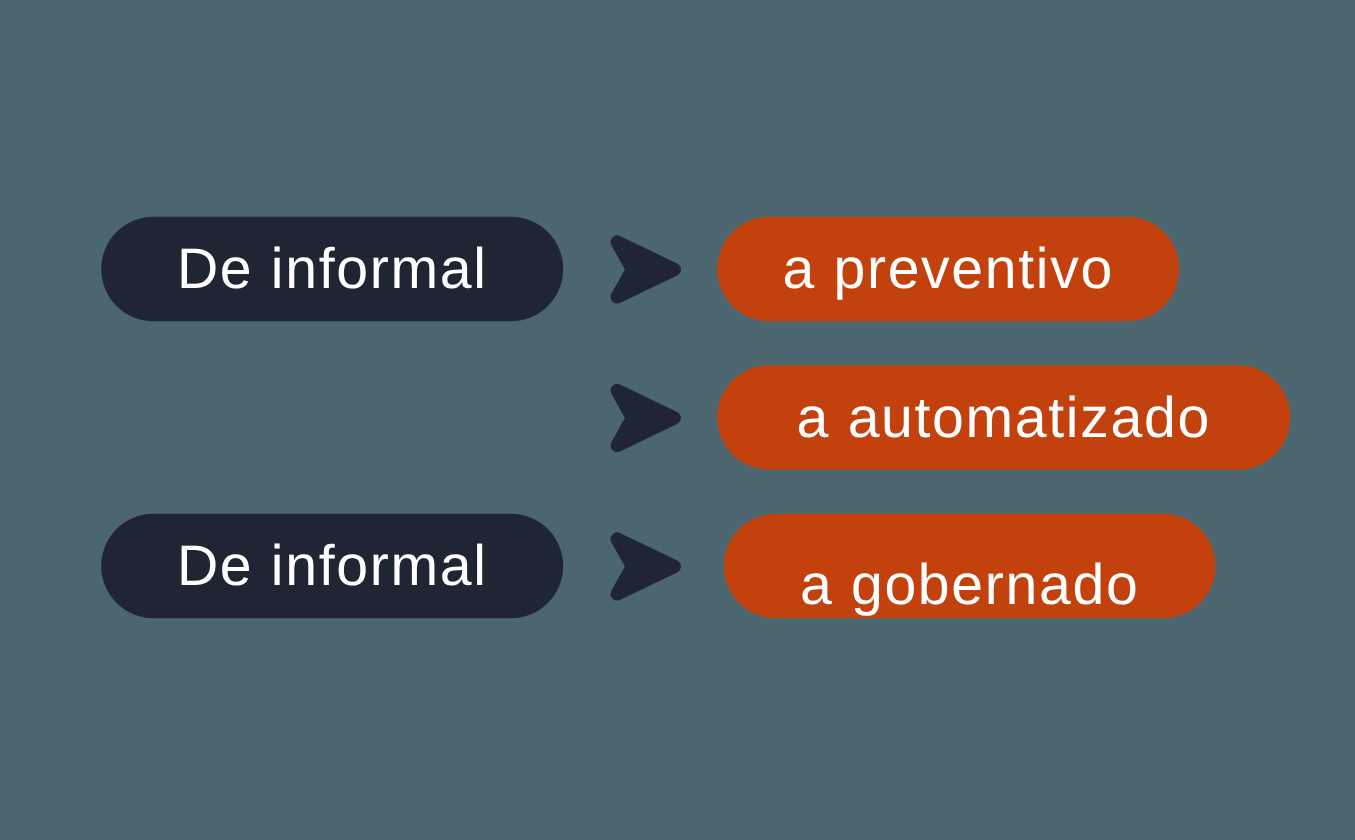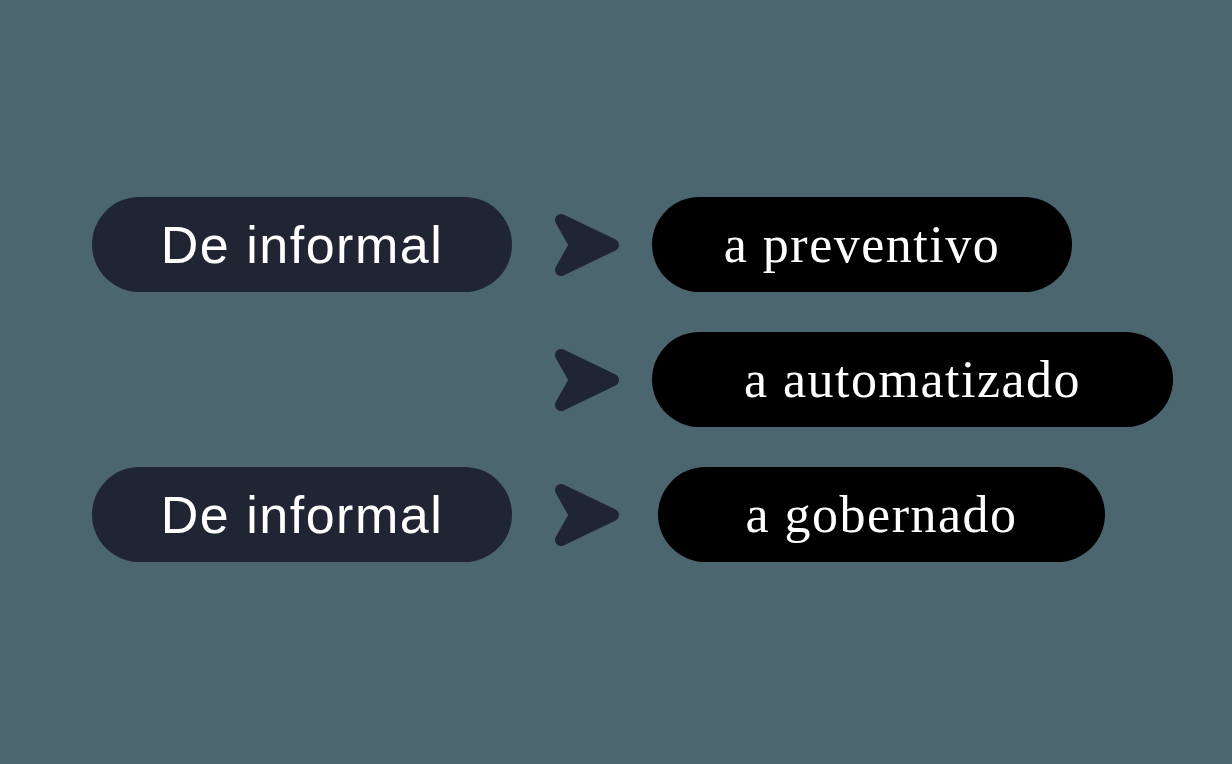--- a/index.html
+++ b/index.html
@@ -17,36 +17,36 @@
     border-radius: 48px;
     display: flex;
     align-items: center;
     justify-content: center;
     color: #FFFFFF;
     font-size: 52px;
     letter-spacing: 1.5px;
     white-space: nowrap;
   }
   .pill.dark { background: #1F2533; left: 92px; width: 420px; }
-  .pill.gold { background: #000000; font-family: Liberation Serif, serif; }
+  .pill.gold { background: #c2410c; }
   .arrow {
     position: absolute;
     left: 549px;
     width: 72px;
     height: 66px;
   }
   .r1 { top: 197px; }
   .r2 { top: 332px; }
   .r3 { top: 467px; }
   .arrow.r1 { top: 212px; }
   .arrow.r2 { top: 347px; }
   .arrow.r3 { top: 482px; }
   .gold.r1 { left: 652px; width: 420px; }
   .gold.r2 { left: 652px; width: 521px; }
-  .gold.r3 { left: 658px; width: 447px; }
+  .gold.r3 { left: 658px; width: 447px; align-items: flex-end; }
 </style>
 </head>
 <body>
 
 <div class="canvas">
 
   <div class="pill dark r1">
     <span>De informal</span>
   </div>
   <svg class="arrow r1" viewBox="0 0 72 66" aria-hidden="true">

